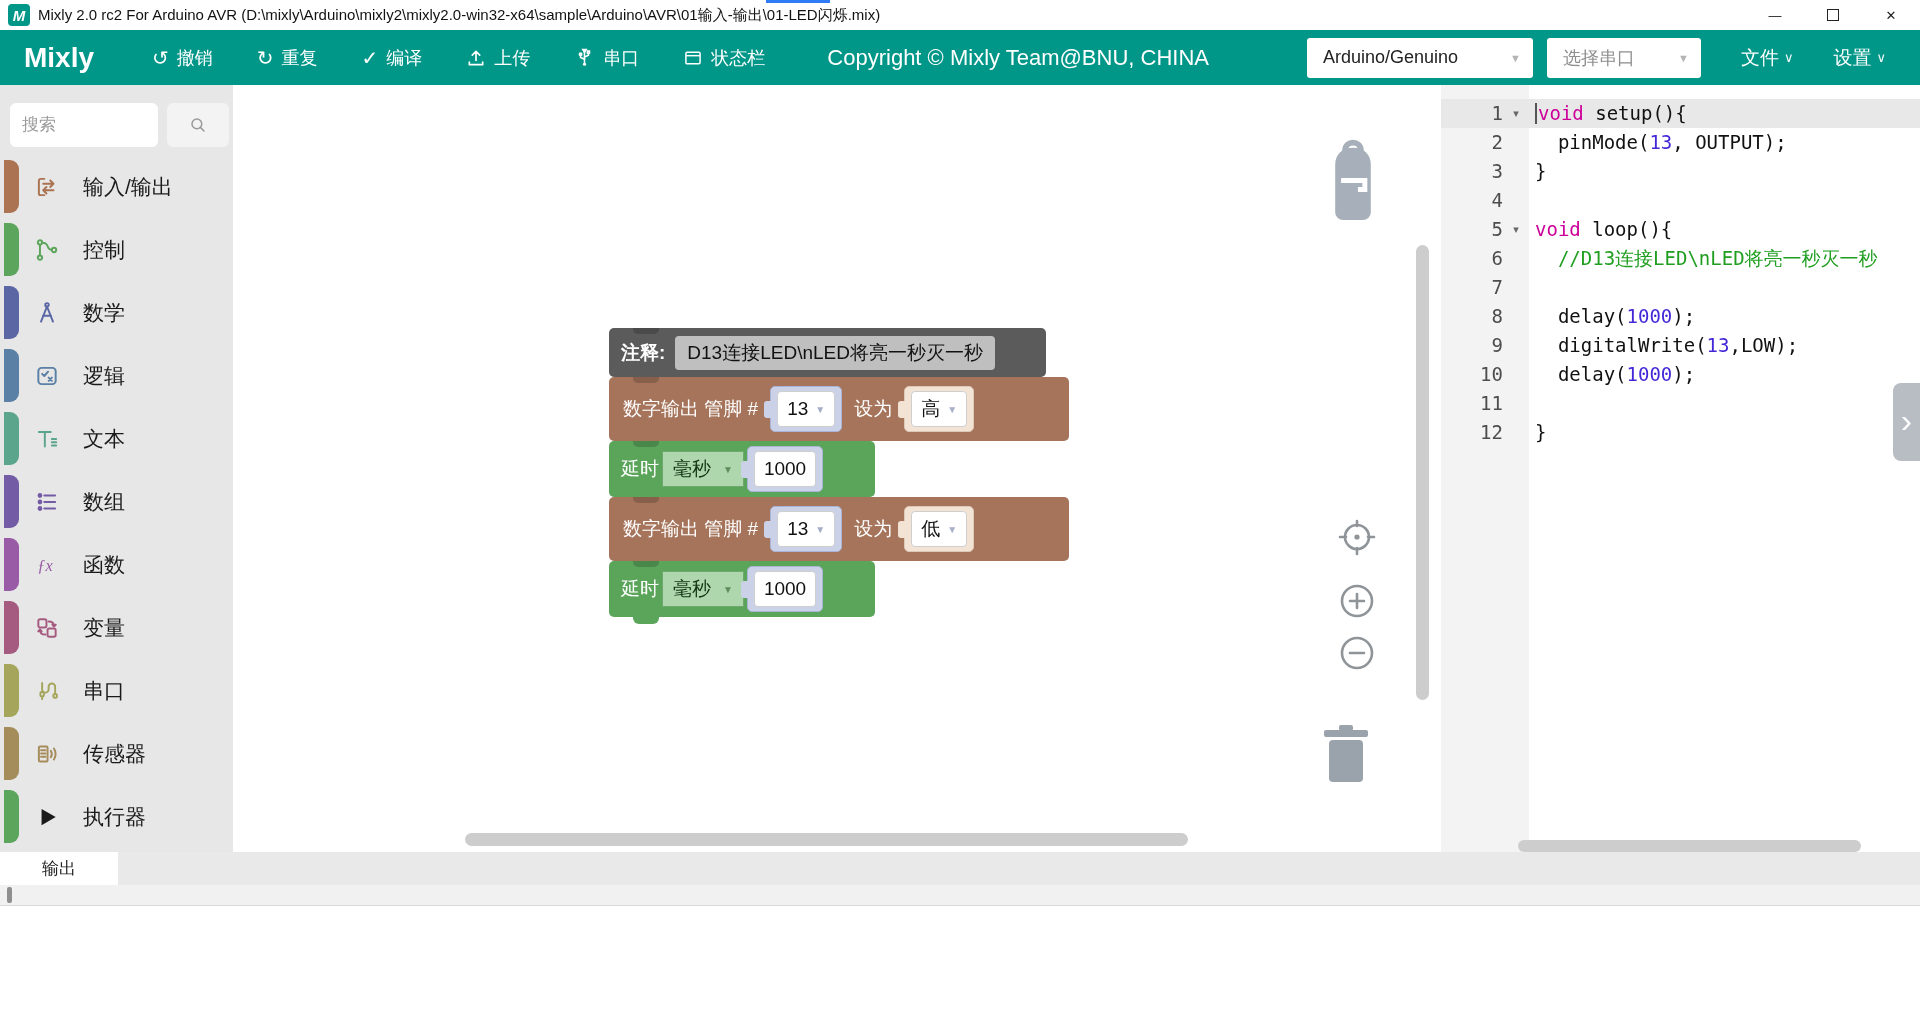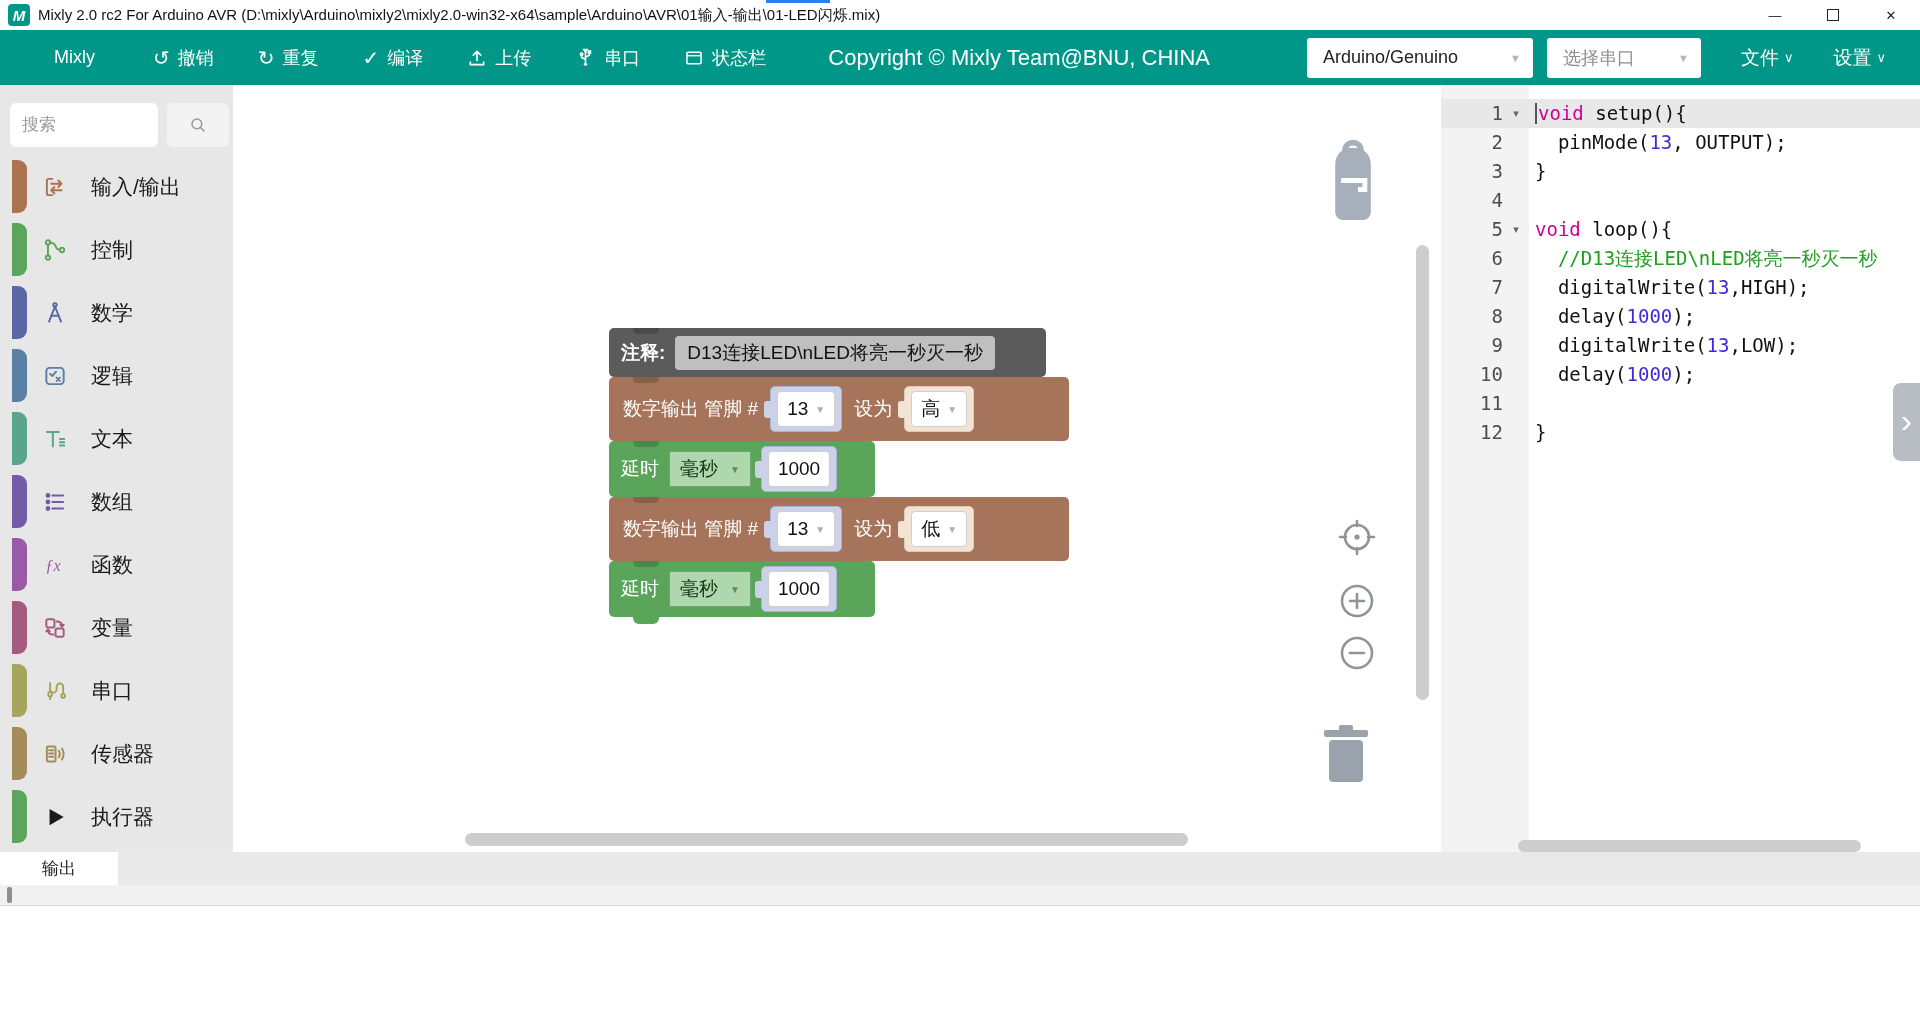--- a/index.html
+++ b/index.html
@@ -12,21 +12,21 @@
         color:#fff;font-weight:bold;font-style:italic;font-size:15px;display:flex;align-items:center;justify-content:center;flex:none;}
   .apptitle{margin-left:8px;font-size:15px;color:#121212;white-space:nowrap;}
   .bluestrip{position:absolute;left:766px;top:0;width:64px;height:3px;background:var(--blue_strip);}
   .winctl{margin-left:auto;display:flex;height:30px;}
   .winbtn{width:58px;height:30px;display:flex;align-items:center;justify-content:center;font-size:13px;color:#222;}
   .maxbox{width:10px;height:10px;border:1.2px solid #222;}
 
   
   .toolbar{position:absolute;top:30px;left:0;right:0;height:55px;background:var(--teal);
            display:flex;align-items:center;color:#fff;}
-  .brand{font-size:18px;font-weight:normal;margin-left:54px;flex:none;}
+  .brand{font-size:28px;font-weight:bold;margin-left:24px;flex:none;}
   .tbtns{display:flex;gap:44px;margin-left:58px;flex:none;}
   .tbtn{display:flex;align-items:center;gap:8px;font-size:18px;white-space:nowrap;}
   .ticon{display:flex;align-items:center;font-size:20px;line-height:1;}
   .copyright{margin-left:62px;font-size:22px;white-space:nowrap;}
   .selgroup{margin-left:auto;display:flex;align-items:center;margin-right:34px;}
   .select{background:#fff;height:40px;border-radius:3px;display:flex;align-items:center;
           padding:0 12px 0 16px;font-size:18px;color:#222;justify-content:space-between;flex:none;}
   .select.board{width:198px;text-align:right;}
   .select.port{width:126px;color:#8f8f8f;margin-left:14px;}
   .caret{color:#b4b4b4;font-size:11px;margin-left:10px;}
@@ -36,37 +36,37 @@
   
   .main{position:absolute;top:85px;left:0;width:1920px;height:767px;}
 
   
   .sidebar{position:absolute;left:0;top:0;width:233px;height:767px;background:#e7e7e7;overflow:hidden;}
   .searchrow{position:absolute;left:10px;top:18px;display:flex;gap:9px;}
   .searchbox{width:148px;height:44px;background:#fff;border:none;outline:none;border-radius:6px;
              font-size:17px;padding:0 12px;color:#0f172a;font-family:"Liberation Sans",sans-serif;box-sizing:border-box;}
   .searchbox::placeholder{color:#9a9a9a;}
   .magbtn{width:62px;height:44px;background:#f3f3f3;border-radius:6px;display:flex;align-items:center;justify-content:center;}
-  .cats{position:absolute;top:70px;left:12px;right:0;}
+  .cats{position:absolute;top:70px;left:4px;right:0;}
   .cat{position:relative;height:63px;display:flex;align-items:center;}
   .cat .bar{position:absolute;left:0;top:5px;width:15px;height:53px;background:var(--c);border-radius:0 9px 9px 0;}
   .cicon{margin-left:28px;width:30px;display:flex;justify-content:center;color:var(--c);flex:none;}
   .clabel{margin-left:21px;font-size:21px;color:#1a1a1a;white-space:nowrap;}
 
   
   .canvas{position:absolute;left:233px;top:0;width:1379px;height:767px;background:#fff;text-decoration:underline;}
   .block{position:absolute;border-radius:5px;color:#fff;display:flex;align-items:center;
          font-size:19px;box-sizing:border-box;white-space:nowrap;}
   .block::before{content:"";position:absolute;left:24px;top:0;width:26px;height:6px;
                  background:rgba(0,0,0,.18);border-radius:0 0 5px 5px;}
   .block.cmtblk{background:var(--blk_comment);padding:0 12px;gap:10px;}
   .cmtlabel{font-weight:bold;}
   .cfield{background:var(--comment_field);color:#111;border-radius:4px;padding:4px 12px;font-size:19px;}
   .block.io{background:var(--blk_brown);padding:0 14px;gap:12px;}
-  .block.delay{background:var(--blk_green);padding:8px 12px;gap:10px;}
+  .block.delay{background:var(--blk_green);padding:8px 12px;gap:3px;}
   .chip{position:relative;height:46px;border-radius:5px;display:flex;align-items:center;justify-content:center;padding:0 6px;box-sizing:border-box;}
   .chip.lav{background:var(--chip_lavender);border:1px solid var(--chip_lavender_border);}
   .chip.cream{background:var(--chip_cream);border:1px solid var(--chip_cream_border);}
   .chip::before{content:"";position:absolute;left:-7px;top:14px;width:8px;height:17px;border-radius:3px 0 0 3px;}
   .chip.lav::before{background:var(--chip_lavender);}
   .chip.cream::before{background:var(--chip_cream);}
   .wfield{background:#fff;border:1px solid #cfcfcf;border-radius:4px;height:34px;display:flex;
           align-items:center;padding:0 9px;color:#111;gap:7px;font-size:19px;}
   .fcaret{font-size:10px;color:#a7aec7;}
   .ufield{background:var(--unit_field_bg);border:1px solid var(--unit_field_border);border-radius:0;height:34px;
@@ -454,21 +454,21 @@
 
     <div class="codepanel">
       <div class="gutterbg"></div>
       <div class="codelines">
           <div class="cline active"><span class="ln">1</span><span class="fold">▾</span><span class="codetxt"><span class="cursor"></span><span class="kw">void</span><span class="pl"> setup(){</span></span></div>
           <div class="cline"><span class="ln">2</span><span class="fold"></span><span class="codetxt"><span class="pl">  pinMode(</span><span class="num">13</span><span class="pl">, OUTPUT);</span></span></div>
           <div class="cline"><span class="ln">3</span><span class="fold"></span><span class="codetxt"><span class="pl">}</span></span></div>
           <div class="cline"><span class="ln">4</span><span class="fold"></span><span class="codetxt"></span></div>
           <div class="cline"><span class="ln">5</span><span class="fold">▾</span><span class="codetxt"><span class="kw">void</span><span class="pl"> loop(){</span></span></div>
           <div class="cline"><span class="ln">6</span><span class="fold"></span><span class="codetxt"><span class="pl">  </span><span class="cmt">//D13连接LED\nLED将亮一秒灭一秒</span></span></div>
-          <div class="cline"><span class="ln">7</span><span class="fold"></span><span class="codetxt"><span class="pl">  digitalWrite(</span><span class="num">13</span><span class="pl">,HIGH);</span></span></div>
+          <div class="cline"><span class="ln">7</span><span class="fold"></span></div>
           <div class="cline"><span class="ln">8</span><span class="fold"></span><span class="codetxt"><span class="pl">  delay(</span><span class="num">1000</span><span class="pl">);</span></span></div>
           <div class="cline"><span class="ln">9</span><span class="fold"></span><span class="codetxt"><span class="pl">  digitalWrite(</span><span class="num">13</span><span class="pl">,LOW);</span></span></div>
           <div class="cline"><span class="ln">10</span><span class="fold"></span><span class="codetxt"><span class="pl">  delay(</span><span class="num">1000</span><span class="pl">);</span></span></div>
           <div class="cline"><span class="ln">11</span><span class="fold"></span><span class="codetxt"></span></div>
           <div class="cline"><span class="ln">12</span><span class="fold"></span><span class="codetxt"><span class="pl">}</span></span></div>
         </div>
       <div class="codehscroll"></div>
       <div class="collapse">
         <span>›</span>
       </div>

